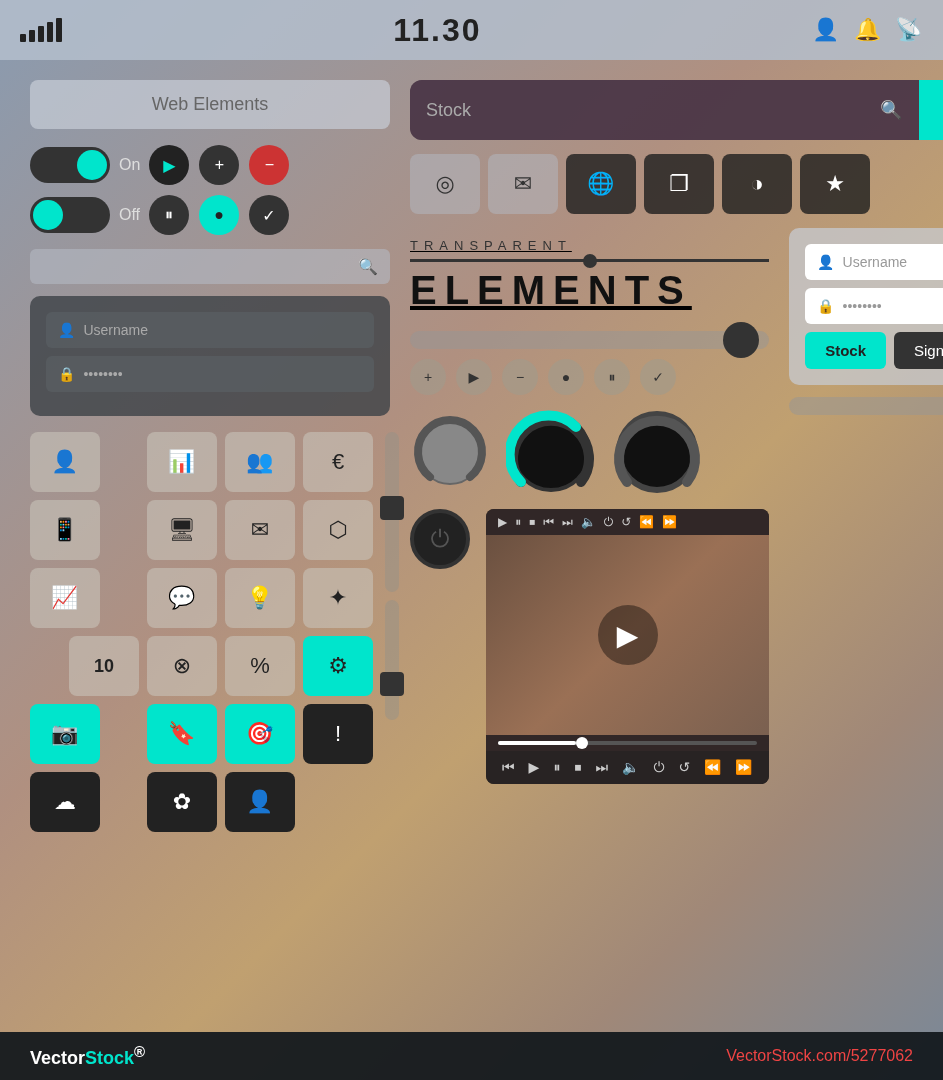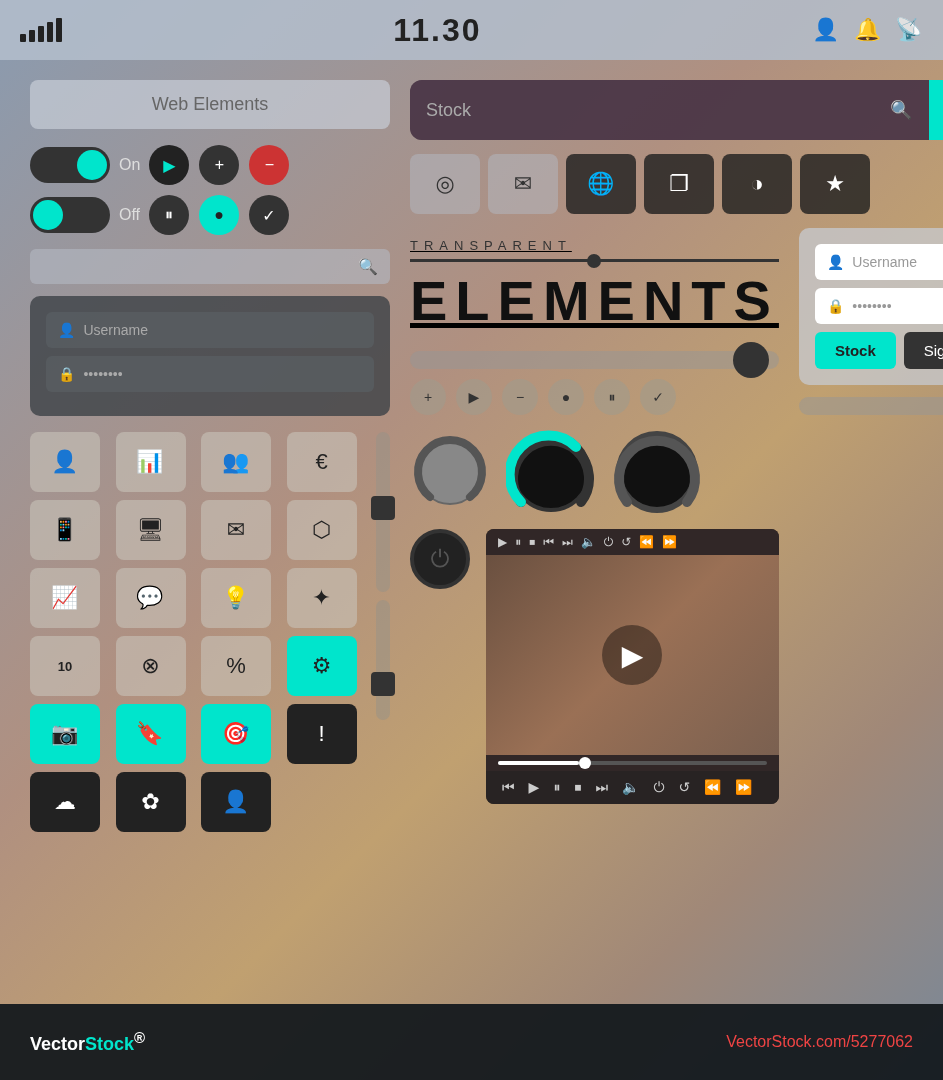--- a/index.html
+++ b/index.html
@@ -215,21 +215,21 @@
       text-transform: uppercase;
     }
     .web-big {
       font-size: 72px;
       font-weight: 900;
       color: #111;
       line-height: 1;
       letter-spacing: -2px;
     }
     .elements-big {
-      font-size: 56px;
+      font-size: 40px;
       font-weight: 900;
       color: #111;
       letter-spacing: 8px;
       border-top: 3px solid #333;
       padding-top: 6px;
       margin-top: 6px;
       position: relative;
     }
     .elements-dot {
       width: 14px; height: 14px;
@@ -408,21 +408,21 @@
       color: #555;
       border: 4px solid #333;
       cursor: pointer;
     }
 
     
     .bottom-bar {
       position: absolute;
       bottom: 0; left: 0; right: 0;
       background: rgba(20,25,30,0.95);
-      height: 76px;
+      height: 48px;
       display: flex;
       align-items: center;
       justify-content: space-between;
       padding: 0 30px;
       color: white;
       font-size: 18px;
     }
     .vectorstock-logo { font-weight: bold; }
     .vectorstock-logo span { color: #00e5cc; }
     .vectorstock-url { color: #ef4444; font-size: 16px; }
@@ -518,21 +518,21 @@
           <div class="icon-cell light-gray">👥</div>
           <div class="icon-cell light-gray">€</div>
           <div class="icon-cell light-gray">📱</div>
           <div class="icon-cell light-gray">🖥</div>
           <div class="icon-cell light-gray">✉</div>
           <div class="icon-cell light-gray">⬡</div>
           <div class="icon-cell light-gray">📈</div>
           <div class="icon-cell light-gray">💬</div>
           <div class="icon-cell light-gray">💡</div>
           <div class="icon-cell light-gray">✦</div>
-          <div class="icon-cell light-gray" style="font-size:13px;font-weight:bold;">10</div>
+          <div class="icon-cell light-gray" style="font-size:18px;font-weight:bold;margin-left:39px;">10</div>
           <div class="icon-cell light-gray">⊗</div>
           <div class="icon-cell light-gray">%</div>
           <div class="icon-cell teal">⚙</div>
           <div class="icon-cell teal">📷</div>
           <div class="icon-cell teal">🔖</div>
           <div class="icon-cell teal">🎯</div>
           <div class="icon-cell dark">!</div>
           <div class="icon-cell dark">☁</div>
           <div class="icon-cell dark">✿</div>
           <div class="icon-cell dark">👤</div>

